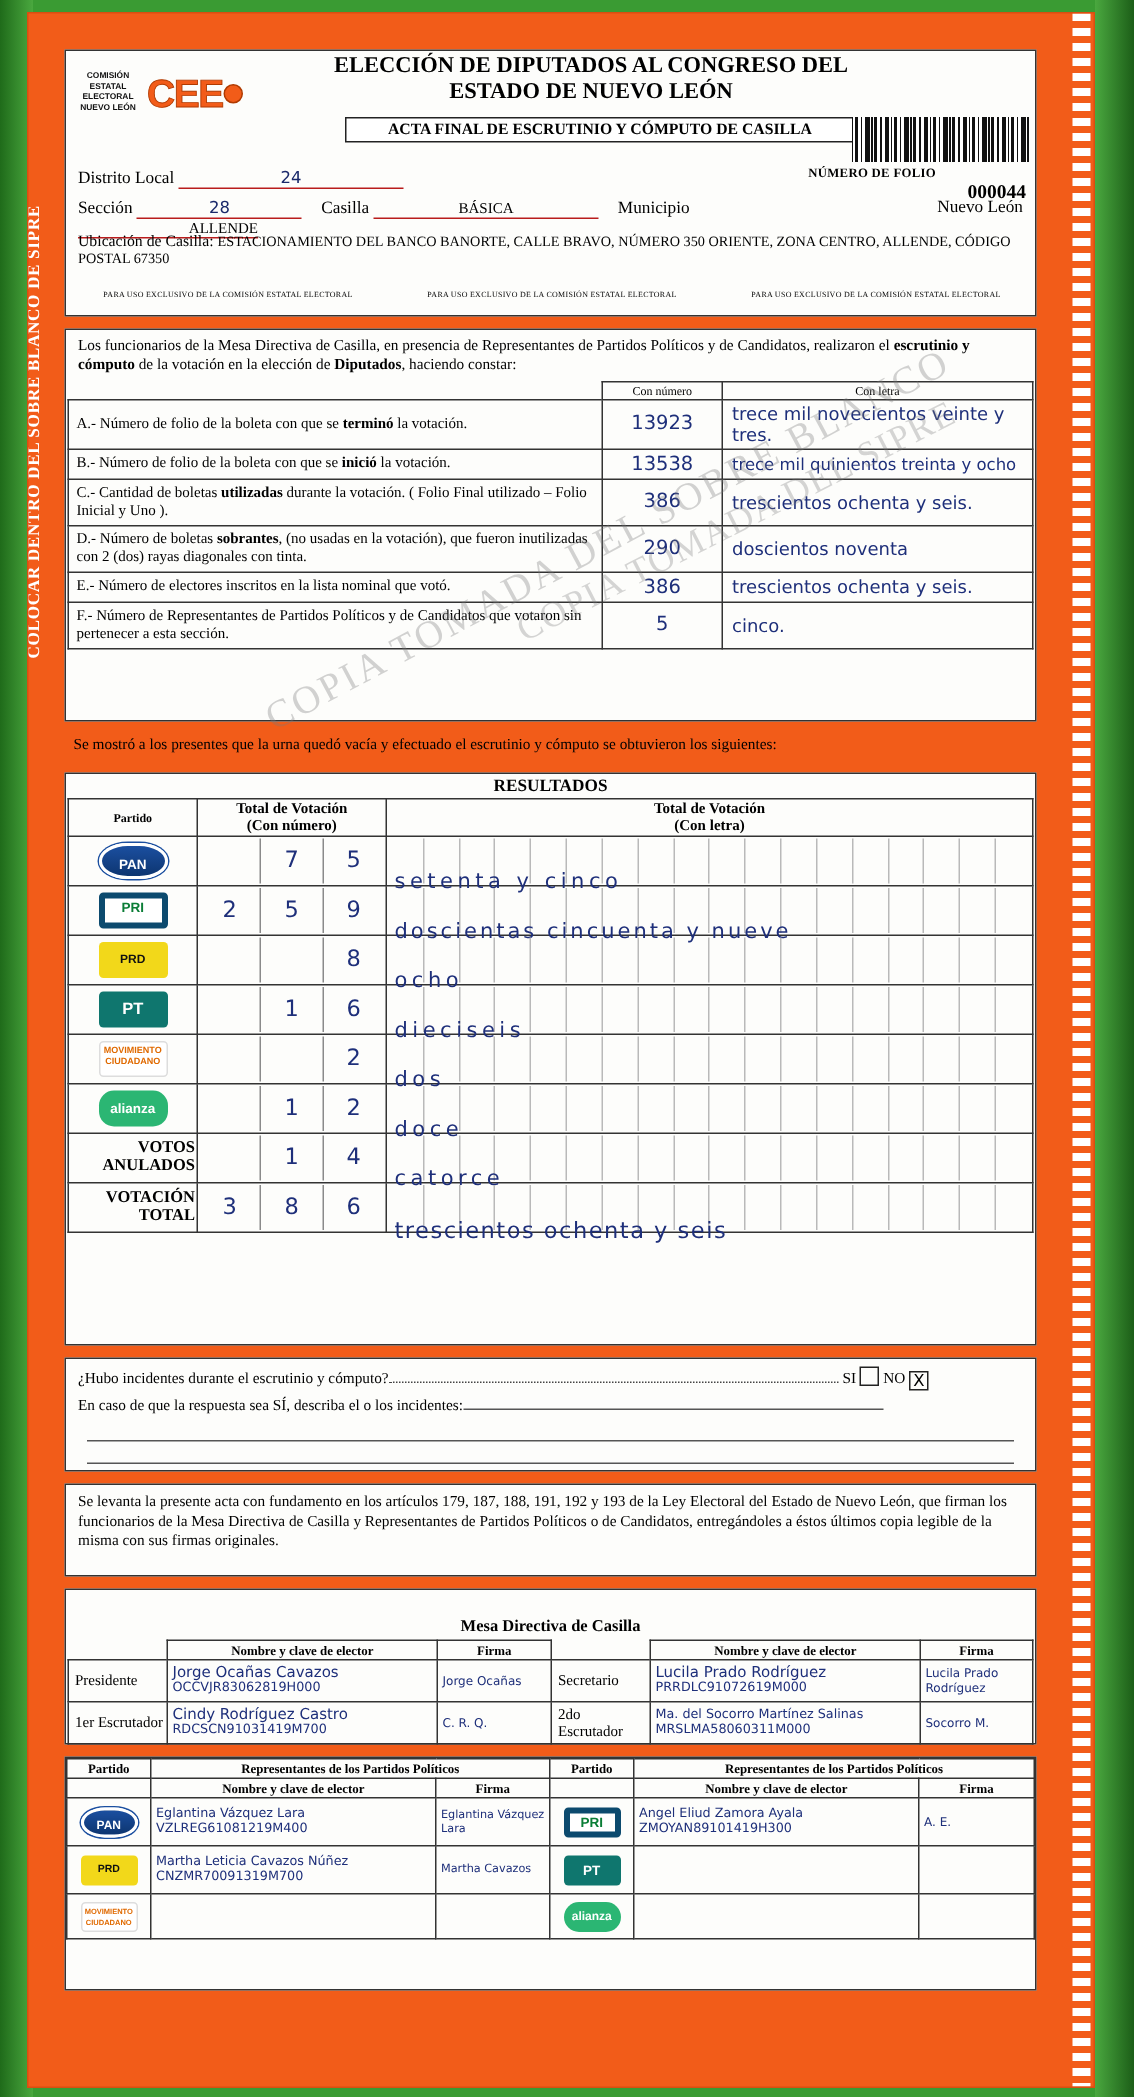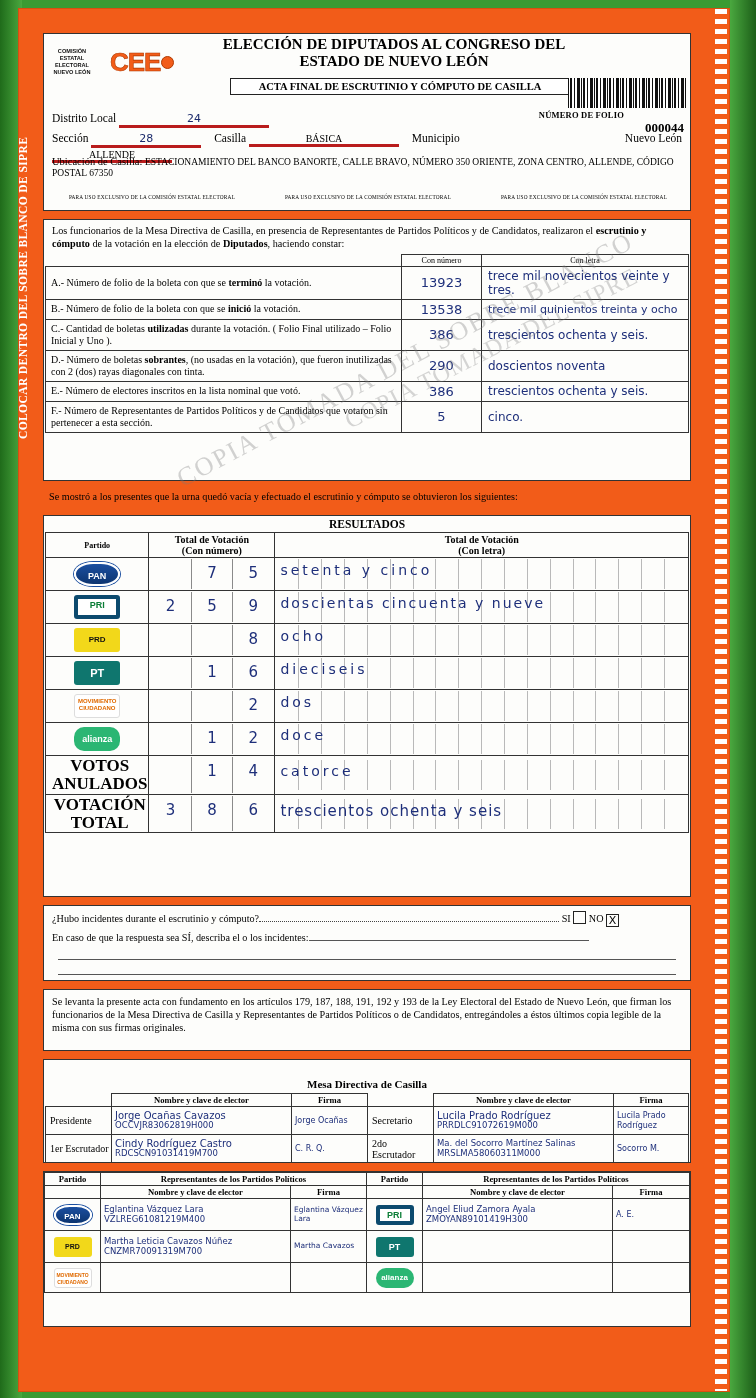--- a/index.html
+++ b/index.html
@@ -77,21 +77,21 @@
   }
   .logo-box {
     position: absolute; left: 6px; top: 6px; width: 132px; height: 44px;
     display: flex; align-items: center;
   }
   .cee-txt {
     font-size: 5.6px; line-height: 1.25; font-weight: bold; color: #111;
     width: 44px; text-align: center; font-family: "Liberation Sans", sans-serif;
   }
   .cee-logo {
-    margin-left: 16px;
+    margin-left: 4px;
     font-family: "Liberation Sans", sans-serif;
     font-weight: bold; font-size: 26px; color: #f25c19;
     letter-spacing: -1px;
     -webkit-text-stroke: 0.6px #b03a00;
     position: relative;
   }
   .cee-logo .dot {
     display: inline-block; width: 13px; height: 13px; border-radius: 50%;
     background: #f25c19; border: 1px solid #b03a00; margin-left: 1px; vertical-align: 2px;
   }
@@ -107,21 +107,21 @@
   }
   .barcode {
     position: absolute; right: 4px; top: 44px; width: 118px; height: 30px;
     background: repeating-linear-gradient(to right,
       #111 0 1px, #fff 1px 2px, #111 2px 4px, #fff 4px 6px,
       #111 6px 7px, #fff 7px 9px, #111 9px 12px, #fff 12px 13px);
   }
   .field-row {
     position: absolute; font-size: 11.5px;
   }
-  .ul { border-bottom: 3px solid #b91c1c; display: inline-block; }
+  .ul { border-bottom: 1px solid #b91c1c; display: inline-block; }
   .hand {
     font-family: "DejaVu Sans", sans-serif;
     color: #1b2a6b; font-size: 11px;
   }
 
   .folio-label {
     position: absolute; right: 66px; top: 76px; font-size: 8.5px; font-weight: bold;
     letter-spacing: .2px;
   }
   .folio-num {
@@ -194,25 +194,25 @@
   .vbox:last-child { border-right: none; }
   .letter-cells {
     display: flex; height: 100%;
   }
   .lcell {
     flex: 1; border-right: 1px solid #b9b9b9;
   }
   .lcell:last-child { border-right: none; }
   .letter-wrap { position: relative; height: 30px; }
   .letter-hand {
-    position: absolute; left: 4px; top: 3px;
+    position: absolute; left: 4px; top: 21px;
     font-family: "DejaVu Sans", sans-serif; color: #1e2f7a; font-size: 14px;
     letter-spacing: 3px; white-space: nowrap;
   }
-  .bold-lbl { font-weight: bold; font-size: 17px; text-align: center; padding-left: 6px; line-height: 1.05;}
+  .bold-lbl { font-weight: bold; font-size: 11px; text-align: right; padding-left: 6px; line-height: 1.05;}
 
   .incid { font-size: 10.2px; padding: 5px 8px; line-height: 1.5; }
   .chk {
     display: inline-block; width: 13px; height: 13px; border: 1px solid #222;
     vertical-align: -2px; text-align: center; line-height: 12px; font-size: 11px;
     font-family: "DejaVu Sans", sans-serif;
   }
   .dotline { border-bottom: 1px dotted #444; display:inline-block; }
   .sline { border-bottom: 1px solid #555; display: block; height: 12px; margin: 3px 6px; }
 
@@ -278,21 +278,21 @@
         </div>
         <div class="folio-label">NÚMERO DE FOLIO</div>
         <div class="folio-num">000044</div>
 
         <div class="field-row" style="left:8px; top:98px; width:520px;">
           <span>Sección</span>
           <span class="ul hand" style="width:110px; text-align:center;">28</span>
           <span style="margin-left:10px;">Casilla</span>
           <span class="ul" style="width:150px; text-align:center; font-size:10px;">BÁSICA</span>
           <span style="margin-left:10px;">Municipio</span>
-          <span class="ul" style="width:120px; text-align:center; font-size:10px;">ALLENDE</span>
+          <span class="ul" style="width:120px; text-align:right; font-size:10px;">ALLENDE</span>
         </div>
         <div class="field-row" style="right:8px; top:98px;">Nuevo León</div>
 
         <div class="field-row" style="left:8px; top:122px; width:630px; font-size:10.5px;">
           <span>Ubicación de Casilla:</span>
           <span style="font-size:9.5px;">ESTACIONAMIENTO DEL BANCO BANORTE, CALLE  BRAVO, NÚMERO 350 ORIENTE, ZONA CENTRO, ALLENDE, CÓDIGO POSTAL 67350</span>
         </div>
 
         <div class="uso-row">
           <span>PARA USO EXCLUSIVO DE LA COMISIÓN ESTATAL ELECTORAL</span>

